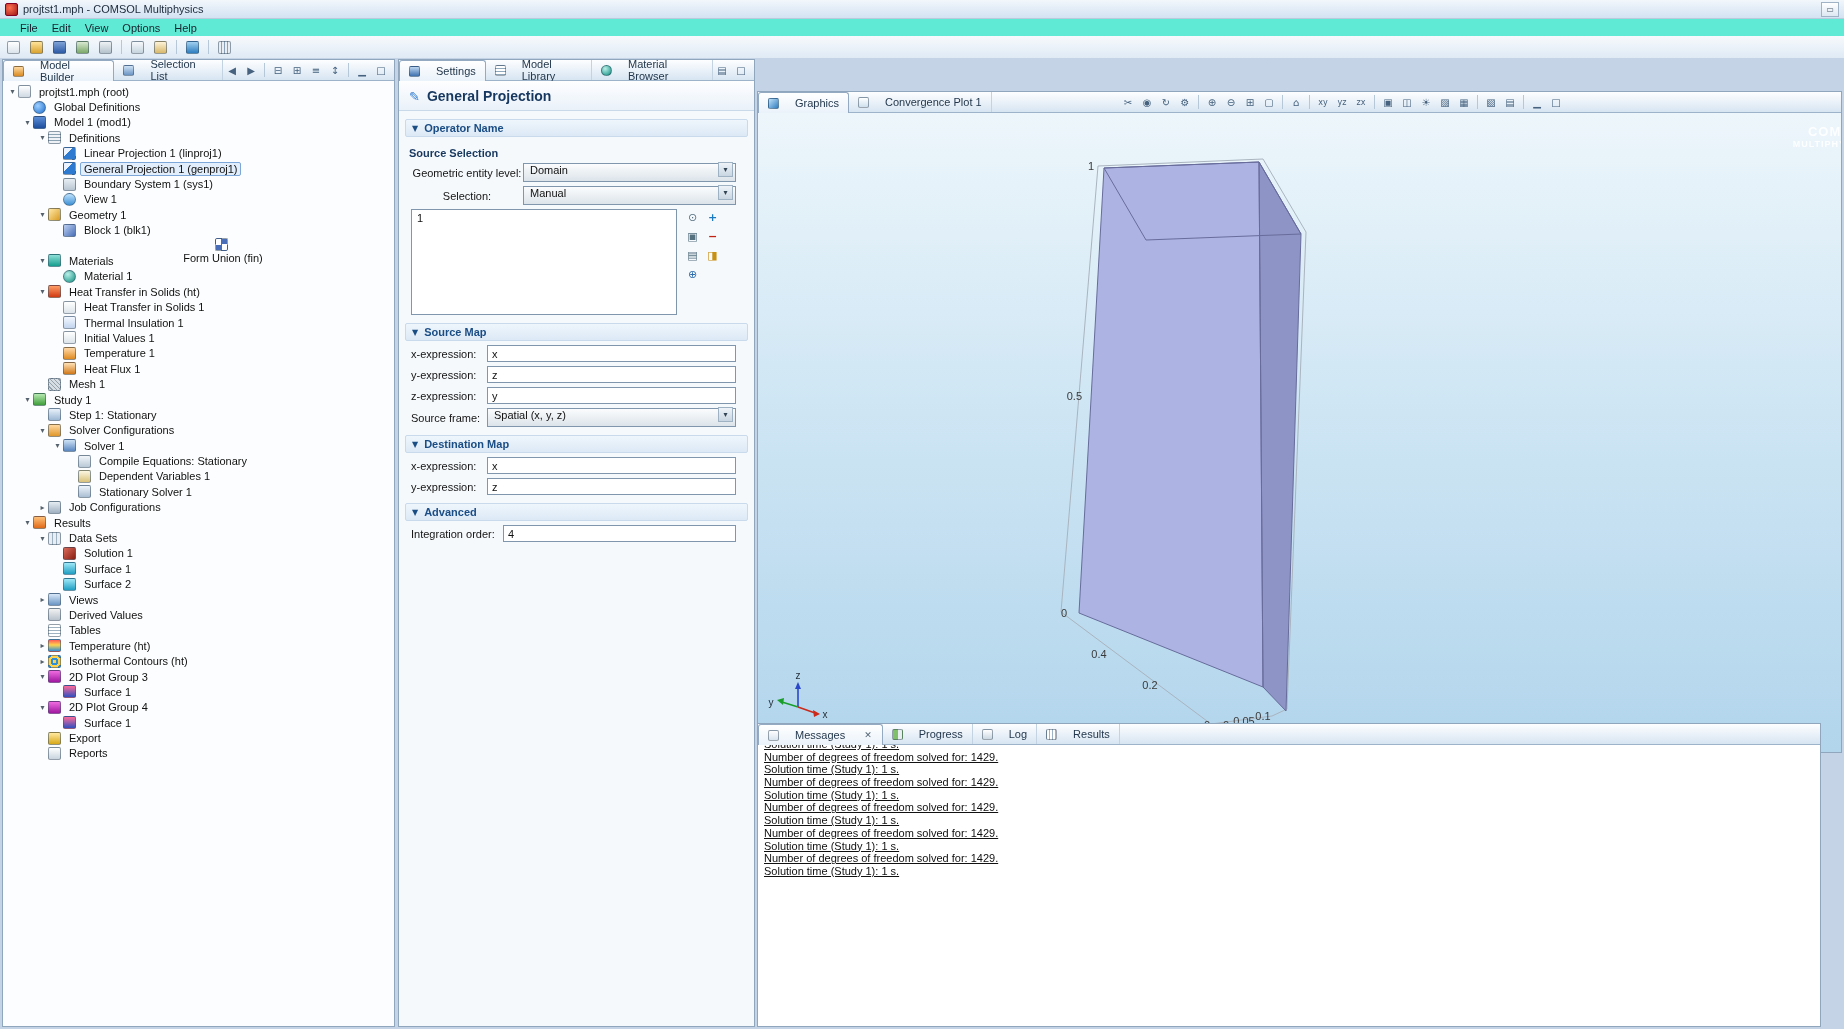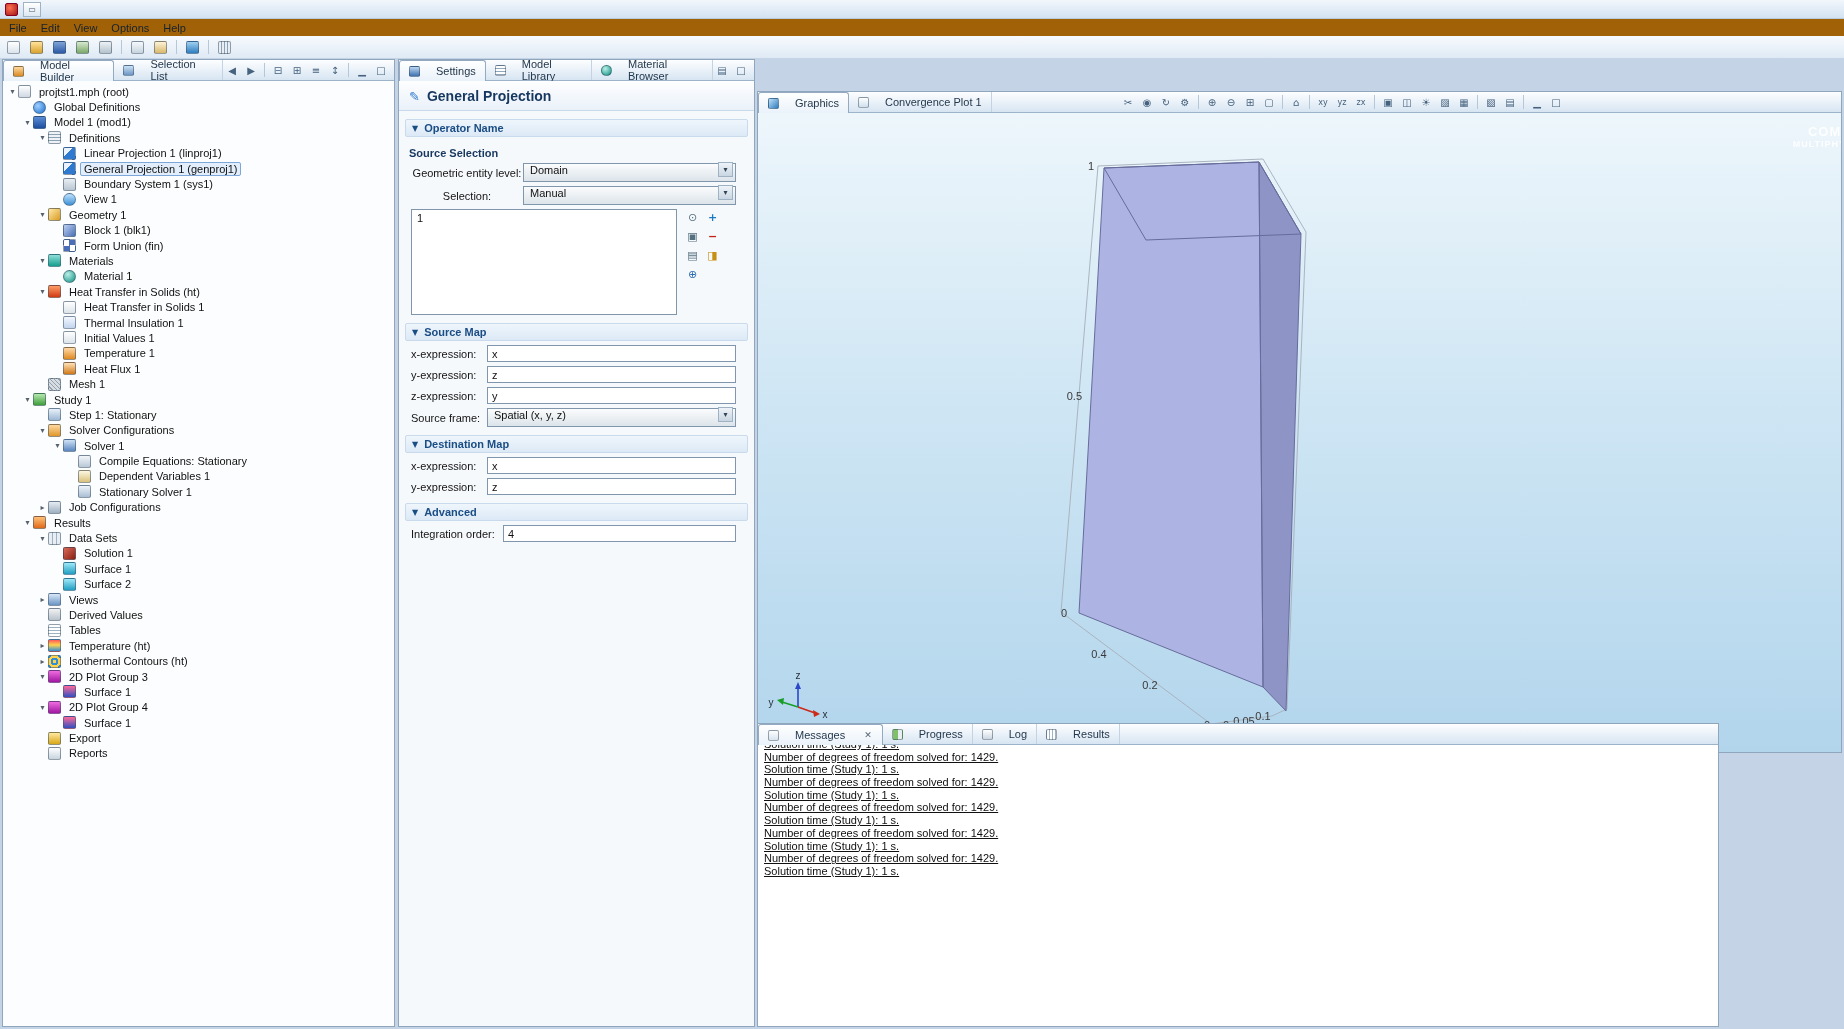--- a/index.html
+++ b/index.html
@@ -5,21 +5,21 @@
   html,body{margin:0;padding:0;}
   body{width:1844px;height:1029px;position:relative;overflow:hidden;background:#cfdded;
        font-family:"Liberation Sans",sans-serif;font-size:11px;color:#111;}
   
   .titlebar{height:18px;background:linear-gradient(#f2f7fc,#d3e2f2);border-bottom:1px solid #b9cadd;
             display:flex;align-items:center;padding:0 5px;gap:5px;}
   .appicon{width:11px;height:11px;border-radius:2px;background:radial-gradient(circle at 35% 35%,#ff7050,#a01818);border:1px solid #802;}
   .wtitle{flex:1;color:#1c2a3a;}
   .winbtn{width:16px;height:13px;border:1px solid #9fb2c6;background:linear-gradient(#fff,#dde8f2);
           display:flex;align-items:center;justify-content:center;font-size:8px;color:#456;}
-  .menubar{height:17px;background:#a16207;display:flex;align-items:center;padding-left:2px;}
+  .menubar{height:17px;background:#5eead4;display:flex;align-items:center;padding-left:13px;}
   .menu-item{padding:1px 7px;color:#16222e;}
   .toolbar{height:22px;background:linear-gradient(#f7fafd,#dfeaf5);border-bottom:1px solid #b5c8da;
            display:flex;align-items:center;padding-left:3px;gap:2px;}
   .tbtn{width:21px;height:19px;display:flex;align-items:center;justify-content:center;}
   .ti{width:13px;height:13px;border-radius:2px;border:1px solid rgba(50,70,90,.5);box-sizing:border-box;}
   .ti-new{background:linear-gradient(#ffffff,#dbe4ec);}
   .ti-open{background:linear-gradient(#ffe39a,#d9a22e);}
   .ti-save{background:linear-gradient(#7fa3d8,#2c5aa6);}
   .ti-import{background:linear-gradient(#d8e8d0,#7aa868);}
   .ti-print{background:linear-gradient(#eef2f5,#b4c2cc);}
@@ -27,21 +27,21 @@
   .ti-paste{background:linear-gradient(#fdf3d8,#d8b86a);}
   .ti-plot{background:linear-gradient(#9fd0f0,#2e7ec0);}
   .ti-measure{background:repeating-linear-gradient(90deg,#e8eef4 0 2px,#8aa0b4 2px 3px);}
   .sep{width:1px;height:14px;background:#b6c7d8;margin:0 3px;flex:none;}
   
   .workspace{position:absolute;top:58px;left:0;right:0;bottom:0;background:#c4d4e6;}
   .panel{position:absolute;background:#f7fafd;border:1px solid #8fa6bd;box-sizing:border-box;}
   #panel-model-builder{left:2px;top:1px;width:393px;bottom:2px;}
   #panel-settings{left:398px;top:1px;width:357px;bottom:2px;}
   #panel-graphics{left:757px;top:1px;width:1085px;height:662px;margin-top:32px;}
-  #panel-messages{left:757px;top:665px;width:962px;bottom:2px;}
+  #panel-messages{left:757px;top:665px;width:1064px;bottom:2px;}
   .tabbar{height:20px;background:linear-gradient(#fdfeff,#d7e5f2);border-bottom:1px solid #9cb3c9;
           display:flex;align-items:stretch;}
   .tab{display:flex;align-items:center;gap:16px;padding:0 9px;color:#24384d;border-right:1px solid #c4d3e2;}
   .tab.active{background:linear-gradient(#ffffff,#eaf2fa);border:1px solid #93aac2;border-bottom:none;
               border-radius:3px 3px 0 0;margin-bottom:-1px;}
   .tabico{width:11px;height:11px;border-radius:2px;border:1px solid rgba(40,60,80,.45);box-sizing:border-box;flex:none;}
   .tabico-modelbuilder{background:linear-gradient(#ffd9a0,#d98a22);}
   .tabico-selectionlist{background:linear-gradient(#cfe2f6,#6a94c4);}
   .tabico-settings{background:linear-gradient(#bcd6f0,#3f72b0);}
   .tabico-modellibrary{background:repeating-linear-gradient(#fff 0 2px,#8fa8bc 2px 3px);}
@@ -146,20 +146,21 @@
   
   .msgbody{position:absolute;top:21px;left:0;right:0;bottom:0;background:#fff;overflow:hidden;text-decoration:underline;}
   .loglines{margin-top:-7px;padding-left:6px;}
   .logline{height:12.7px;line-height:12.7px;white-space:nowrap;color:#101010;}
 </style>
 </head>
 <body>
 
 <div class="titlebar">
   <div class="appicon"></div>
+  <div class="wtitle">projtst1.mph - COMSOL Multiphysics</div>
   <div class="winbtn">▭</div>
 </div>
 
 <div class="menubar">
     <div class="menu-item">File</div>
     <div class="menu-item">Edit</div>
     <div class="menu-item">View</div>
     <div class="menu-item">Options</div>
     <div class="menu-item">Help</div>
   </div>
@@ -266,21 +267,21 @@
         <div class="tree-row" style="padding-left: 34px;">
           <span class="arrow">▾</span>
           <span class="ic ic-geometry"></span>
           <span class="tlabel">Geometry 1</span>
         </div>
         <div class="tree-row" style="padding-left: 49px;">
           <span class="arrow"></span>
           <span class="ic ic-block"></span>
           <span class="tlabel">Block 1 (blk1)</span>
         </div>
-        <div class="tree-row" style="padding-left: 49px;">
+        <div class="tree-row" style="padding-left: 49px; flex-direction: column;">
           <span class="arrow"></span>
           <span class="ic ic-form-union"></span>
           <span class="tlabel">Form Union (fin)</span>
         </div>
         <div class="tree-row" style="padding-left: 34px;">
           <span class="arrow">▾</span>
           <span class="ic ic-materials"></span>
           <span class="tlabel">Materials</span>
         </div>
         <div class="tree-row" style="padding-left: 49px;">

